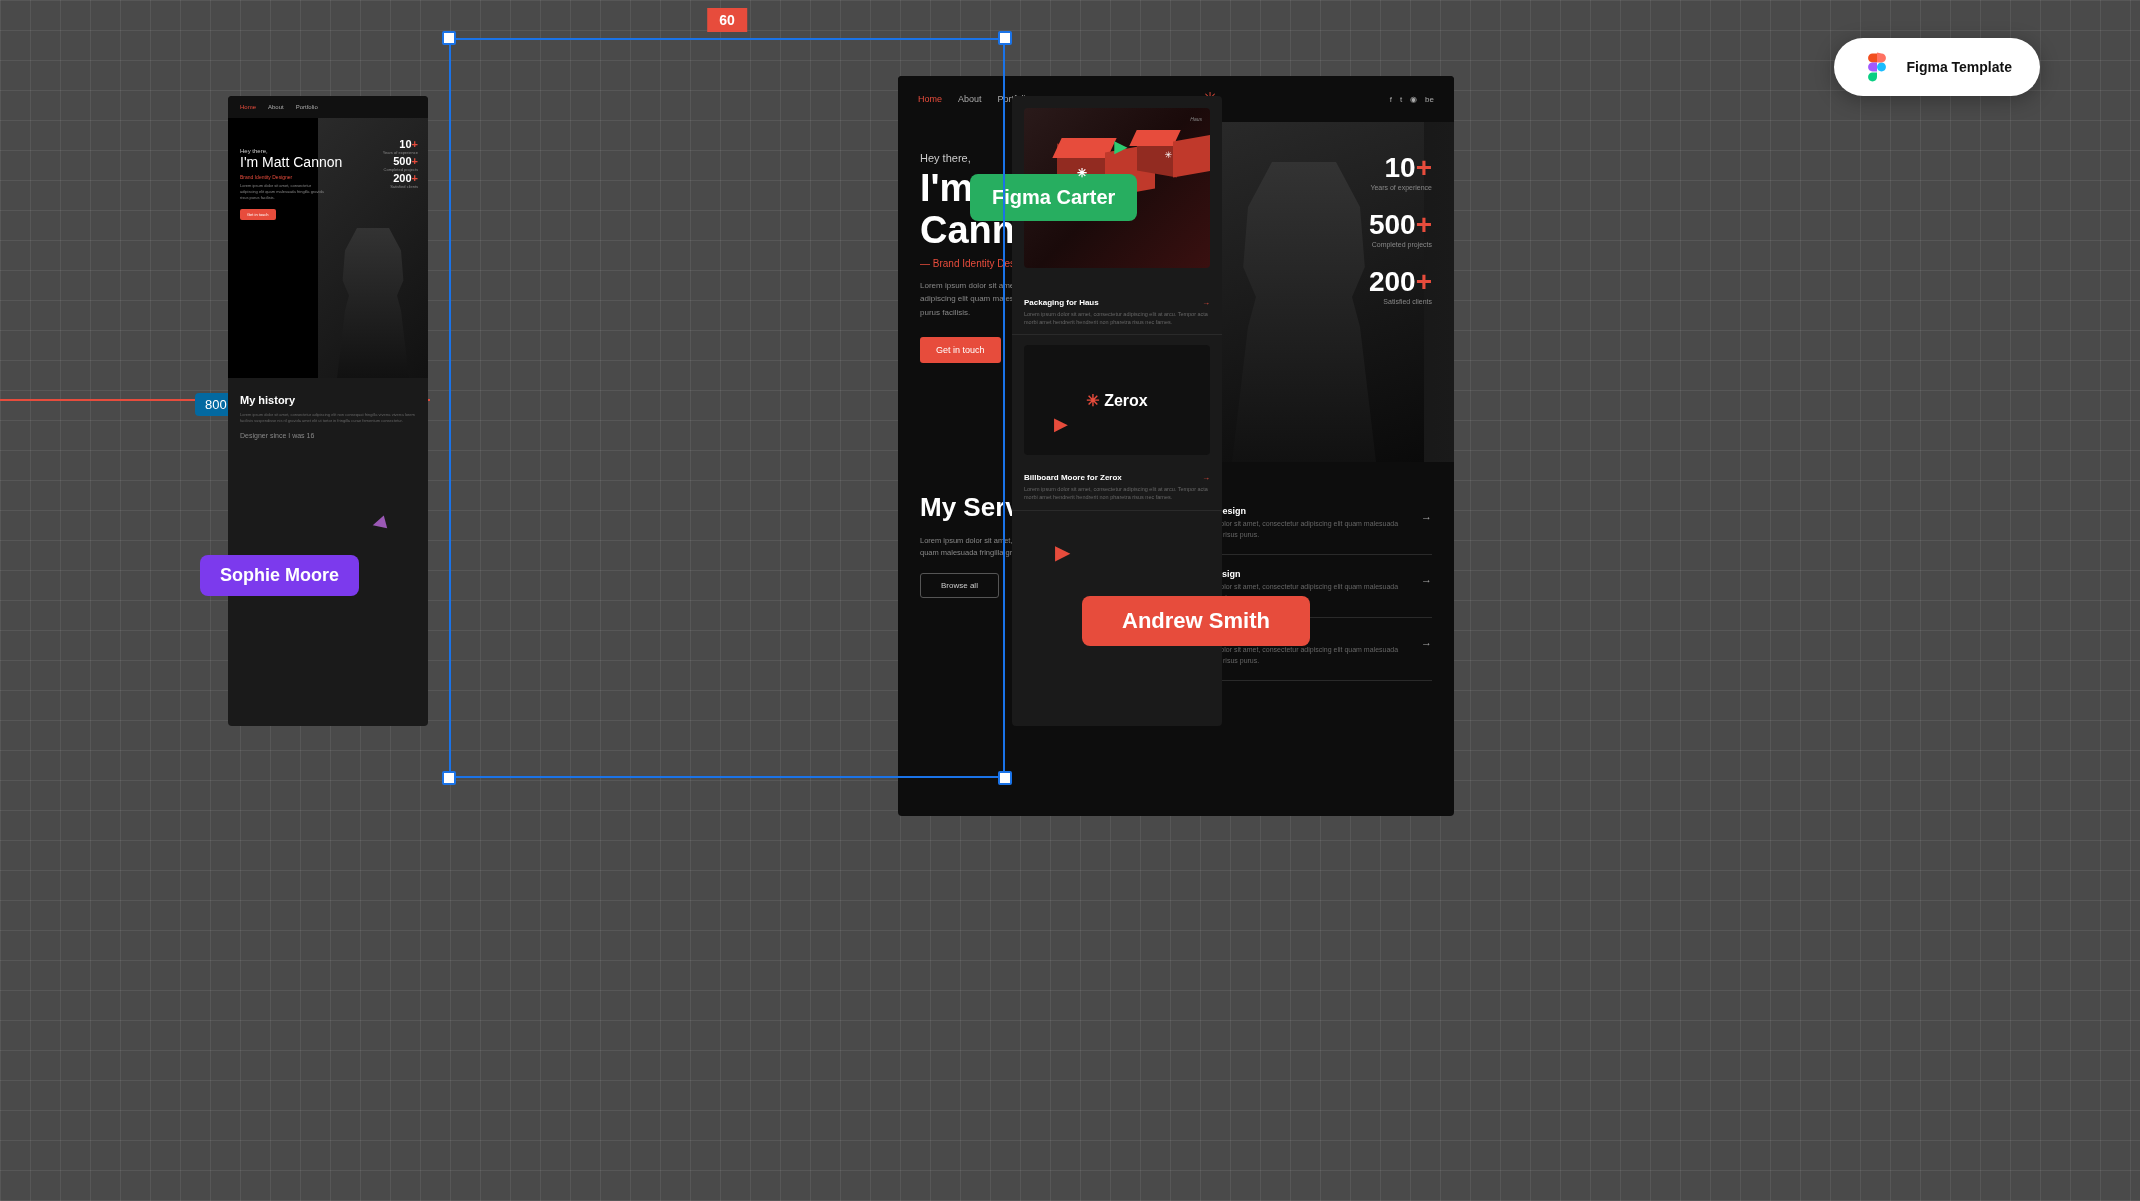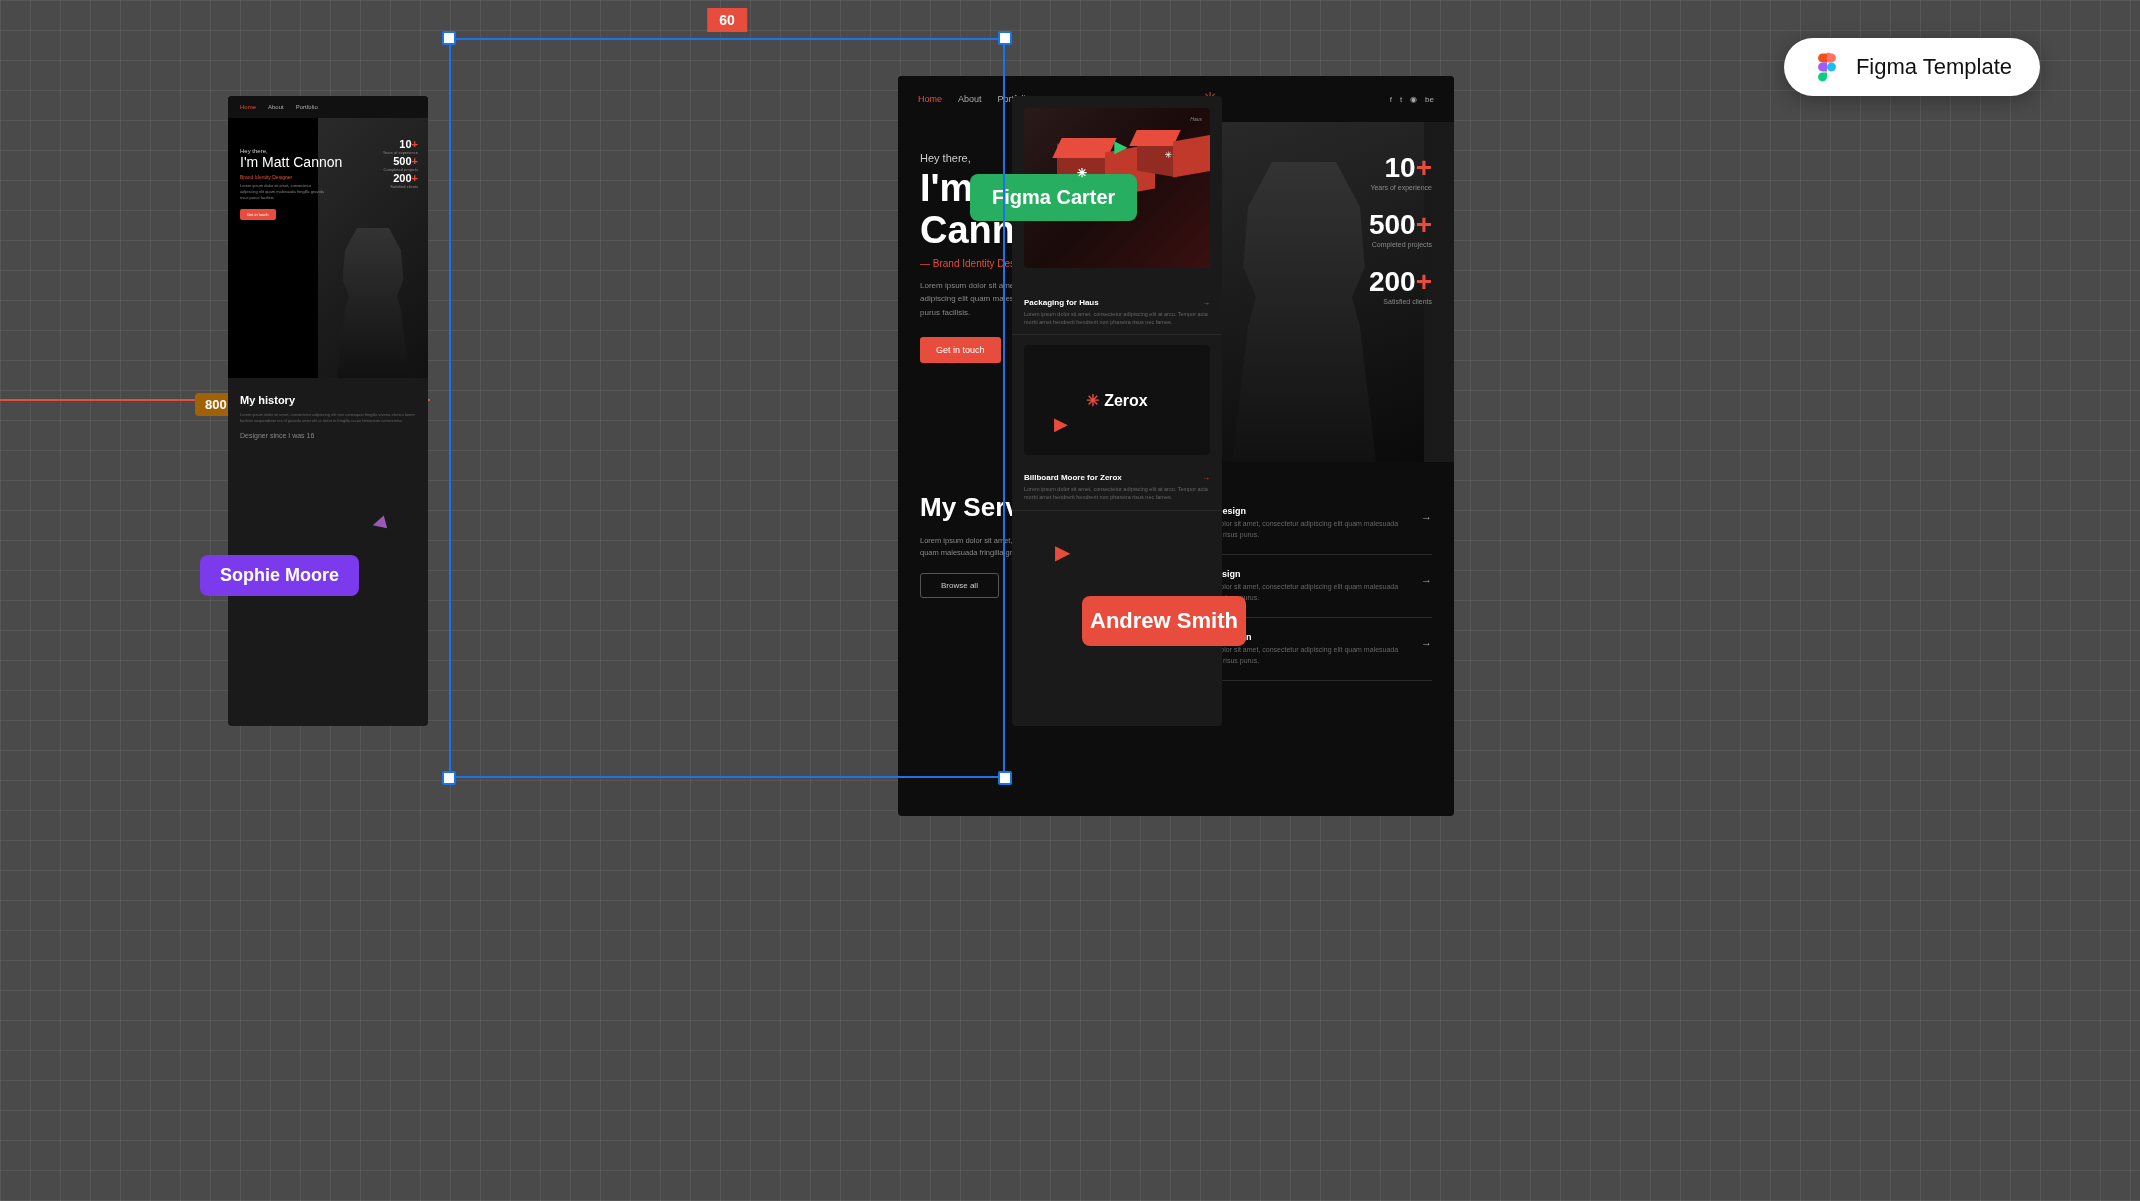--- a/index.html
+++ b/index.html
@@ -117,24 +117,24 @@
       width: 430px;
       height: 2px;
       background: #e74c3c;
       display: flex;
       align-items: center;
     }
     .ruler-800-label {
       position: absolute;
       left: 195px;
       top: 393px;
-      background: #a16207;
+      background: #0369a1;
       color: #fff;
       font-size: 13px;
-      font-weight: 700;
+      font-weight: 400;
       padding: 4px 10px;
       border-radius: 4px;
     }
 
     
     .main-frame {
       position: absolute;
       left: 449px;
       top: 38px;
       width: 556px;
@@ -345,21 +345,21 @@
 
     
     .badge-andrew {
       position: absolute;
       left: 1082px;
       top: 596px;
       background: #e74c3c;
       color: #fff;
       font-size: 22px;
       font-weight: 700;
-      padding: 12px 8px;
+      padding: 12px 40px;
       border-radius: 8px;
       white-space: nowrap;
     }
 
     
     .figma-badge {
       position: absolute;
       right: 100px;
       top: 38px;
       background: #fff;
@@ -369,22 +369,22 @@
       align-items: center;
       gap: 14px;
       box-shadow: 0 4px 20px rgba(0,0,0,0.3);
     }
     .figma-logo {
       width: 30px;
       height: 30px;
       flex-shrink: 0;
     }
     .figma-text {
-      font-size: 22px;
-      font-weight: 400;
+      font-size: 14px;
+      font-weight: 700;
       color: #111;
     }
 
     
     .badge-john {
       position: absolute;
       left: 970px;
       top: 174px;
       background: #27ae60;
       color: #fff;

